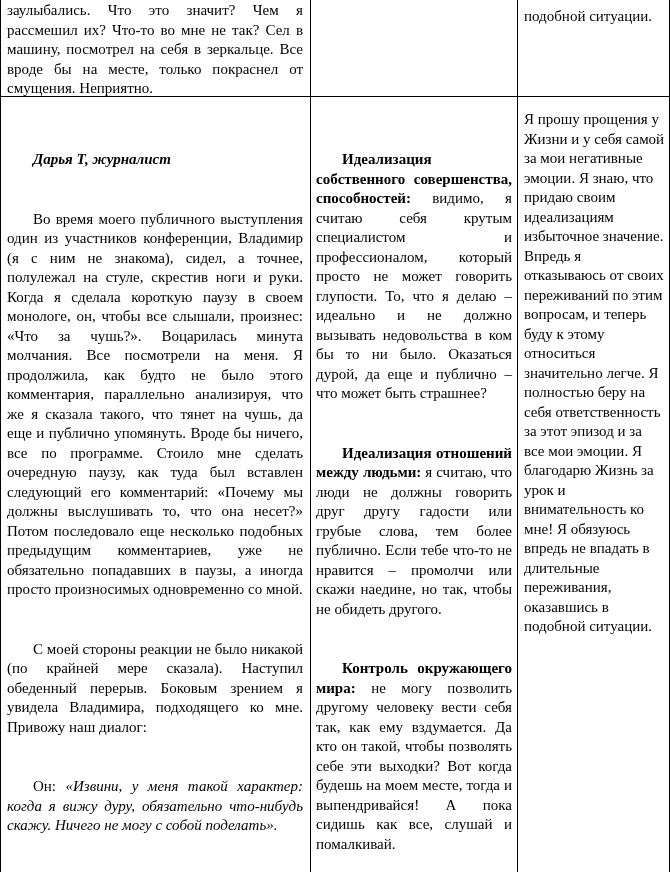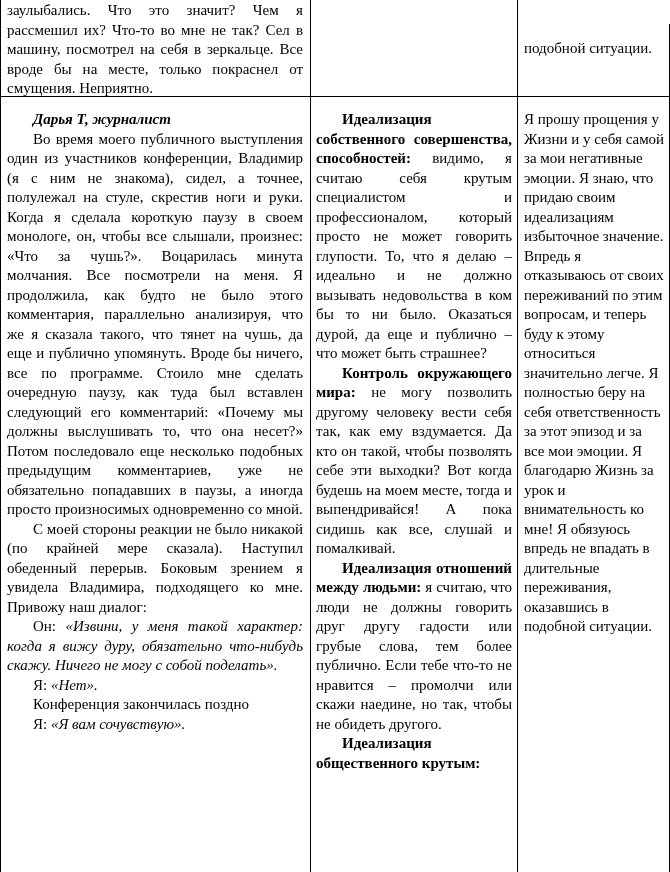--- a/index.html
+++ b/index.html
@@ -29,27 +29,27 @@
     overflow: hidden;
     background: #fff;
   }
   .cell.first-col { border-left: 1px solid #000; }
   .row1 { border-bottom: 1px solid #000; }
   .col1 { padding: 0 7px 0 6px; }
   .col2 { padding: 0 5px; }
   .col3 { padding: 0 4px 0 6px; }
   .row2 { padding-top: 13px; }
   .row1.col1 { padding-top: 1px; }
-  .row1.col3 { padding-top: 15px; margin-top: 24px; }
+  .row1.col3 { padding-top: 7px; }
 
   .para {
     margin: 0;
     text-align: justify;
   }
-  .para.indent { text-indent: 26px; }
+  .para.indent { text-indent: 26px; margin-top: 40px; }
   .para.noindent { text-indent: 0; }
   .para.leftalign { text-align: left; }
   .author {
     font-weight: bold;
     font-style: italic;
   }
   .it { font-style: italic; }
   .hd { font-weight: bold; }
 </style>
 </head>
@@ -76,24 +76,24 @@
       <span class="it">«Нет».</span></p>
     <p class="para indent">Конференция закончилась поздно</p>
 
     <p class="para indent"><span>Я:</span>
       <span class="it">«Я вам сочувствую».</span></p>
   </div>
 
   <div class="cell row2 col2">
     <p class="para indent"><span class="hd">Идеализация собственного совершенства, способностей:</span>
       <span>видимо, я считаю себя крутым специалистом и профессионалом, который просто не может говорить глупости. То, что я делаю – идеально и не должно вызывать недовольства в ком бы то ни было. Оказаться дурой, да еще и публично – что может быть страшнее?</span></p>
+    <p class="para indent"><span class="hd">Идеализация отношений между людьми:</span>
+      <span>я считаю, что люди не должны говорить друг другу гадости или грубые слова, тем более публично. Если тебе что-то не нравится – промолчи или скажи наедине, но так, чтобы не обидеть другого.</span></p>
     <p class="para indent"><span class="hd">Контроль окружающего мира:</span>
       <span>не могу позволить другому человеку вести себя так, как ему вздумается. Да кто он такой, чтобы позволять себе эти выходки? Вот когда будешь на моем месте, тогда и выпендривайся! А пока сидишь как все, слушай и помалкивай.</span></p>
-    <p class="para indent"><span class="hd">Идеализация отношений между людьми:</span>
-      <span>я считаю, что люди не должны говорить друг другу гадости или грубые слова, тем более публично. Если тебе что-то не нравится – промолчи или скажи наедине, но так, чтобы не обидеть другого.</span></p>
     <p class="para indent"><span class="hd">Идеализация общественного крутым:</span>
       <span></span></p>
   </div>
 
   <div class="cell row2 col3">
     <p class="para noindent leftalign">Я прошу прощения у Жизни  и у себя самой за мои негативные эмоции. Я знаю, что придаю своим идеализациям избыточное значение. Впредь я отказываюсь от своих переживаний по этим вопросам, и теперь буду к этому относиться значительно легче. Я полностью беру на себя ответственность за этот эпизод и за все мои эмоции. Я благодарю Жизнь за урок и внимательность ко мне! Я обязуюсь впредь не впадать в длительные переживания, оказавшись в подобной ситуации.</p>
   </div>
 
 </div>
 

